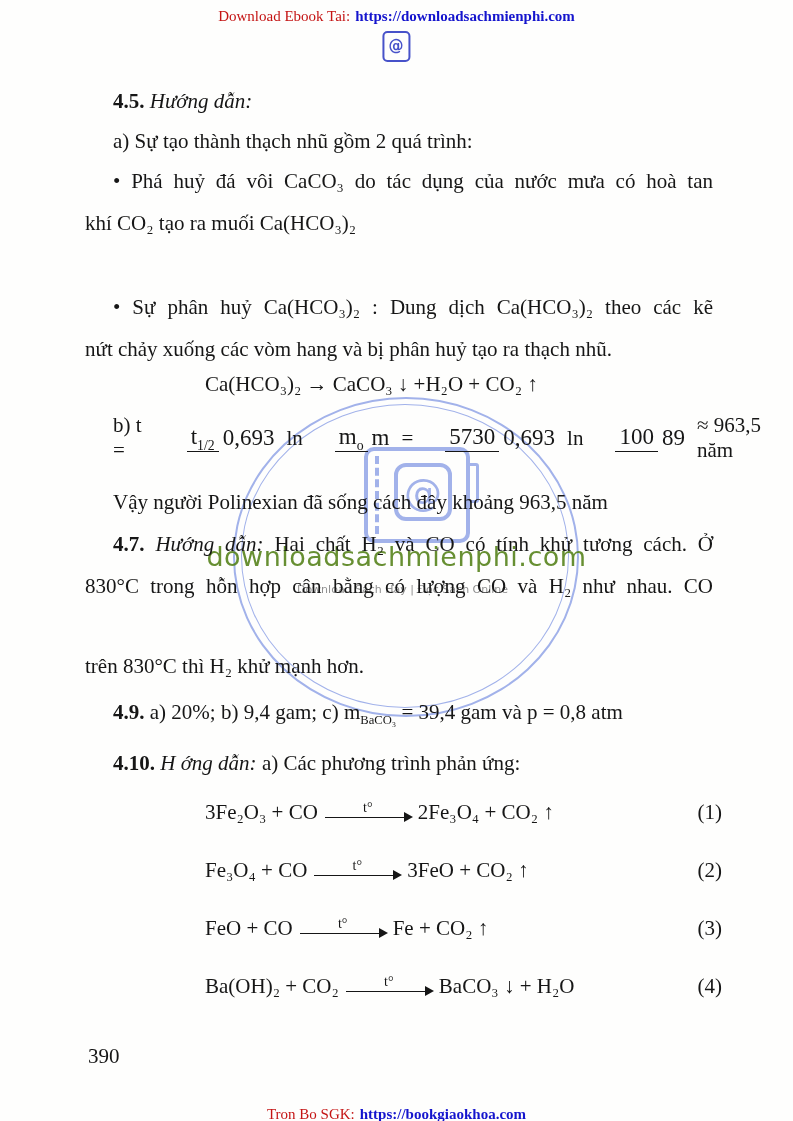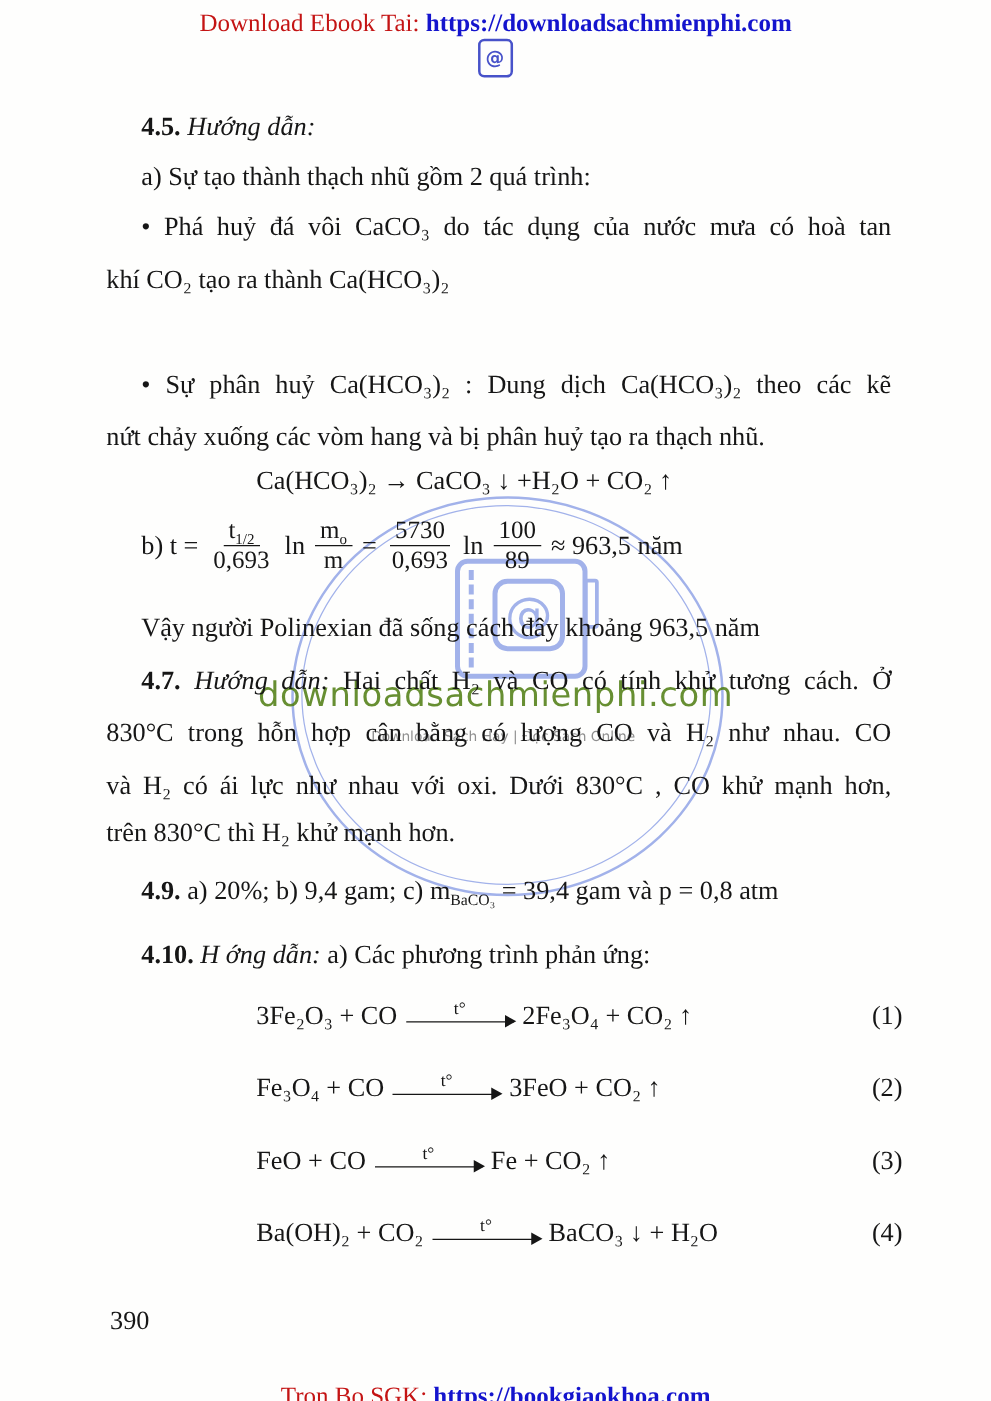--- a/index.html
+++ b/index.html
@@ -2,21 +2,21 @@
 <html><head>
 <meta charset="utf-8">
 <style>
   html,body{margin:0;padding:0;background:#e8e8e8;}
   .page{
     position:relative; width:793px; height:1121px; margin:0 auto;
     background:#fefefd; overflow:hidden;
     font-family:"Liberation Serif","DejaVu Serif",serif; color:#161616;
   }
   
-  .linkline{position:absolute; left:0; right:0; text-align:center; font-size:20px; z-index:3;}
+  .linkline{position:absolute; left:0; right:0; text-align:center; font-size:15px; z-index:3;}
   .linkline .lbl{color:#c41414; margin-right:5px;}
   .linkline .url{color:#1414cd; font-weight:bold; text-decoration:none; cursor:pointer;}
   .hdr{top:8px;} .ftr{top:1090px;margin-top:16px;}
   .hdr-logo{
     position:absolute; top:31px; left:50%; transform:translateX(-52%);
     width:24px; height:27px; border:2px solid #3440c4; border-radius:5px;
     color:#3440c4; font-family:"DejaVu Sans",sans-serif; font-weight:bold;
     font-size:15px; line-height:26px; text-align:center; opacity:.9; z-index:3;
   }
 
@@ -53,21 +53,21 @@
     margin:0 7px; transform:translateY(-7px);}
   .rxn-over{font-size:14px; line-height:13px; font-style:normal;}
   .rxn-shaft{position:relative; width:86px; border-top:1.7px solid #161616; margin-top:3px;}
   .rxn-shaft::after{content:""; position:absolute; right:-2px; top:-6px; width:0; height:0;
     border-style:solid; border-color:transparent; border-left-color:#161616;
     border-width:5px 0 5px 9px;}
 
   
   .formula{position:absolute; left:113px; top:413px; display:flex; align-items:center;
     gap:8px; font-size:21px; z-index:2;}
-  .frac{display:inline-flex; flex-direction:column; align-items:center; line-height:1.15; font-size:20px;}
+  .frac{display:inline-flex; flex-direction:row; align-items:center; line-height:1.15; font-size:23px;margin-left:24px;}
   .ftop{padding:0 4px; border-bottom:1.7px solid #161616;}
   .fbot{padding:0 4px;text-align:center;}
 
   .pageno{position:absolute; left:88px; top:1044px; font-size:21px; z-index:2;}
 </style>
 </head>
 <body>
 
 <div class="page">
 
@@ -86,21 +86,21 @@
     <div class="wm-tag">Download Sách Hay | Đọc Sách Online</div>
   </div>
 
   <div class="line ind" style="top:88px">
     <span class="b">4.5.</span>
     <span class="i">Hướng dẫn:</span>
   </div>
   <div class="line ind" style="top:128px">a) Sự tạo thành thạch nhũ gồm 2 quá trình:</div>
 
   <div class="line ind just" style="top:168px">• Phá huỷ đá vôi CaCO₃ do tác dụng của nước mưa có hoà tan</div>
-  <div class="line" style="top:210px">khí CO₂ tạo ra thành Ca(HCO₃)₂</div>
+  <div class="line" style="top:210px">khí CO₂ tạo ra muối Ca(HCO₃)₂</div>
 
 
   <div class="line ind just" style="top:294px">• Sự phân huỷ Ca(HCO₃)₂ : Dung dịch Ca(HCO₃)₂ theo các kẽ</div>
   <div class="line" style="top:336px">nứt chảy xuống các vòm hang và bị phân huỷ tạo ra thạch nhũ.</div>
 
   <div class="line eq" style="top:371px">
     <span>Ca(HCO₃)₂ → CaCO₃ ↓ +H₂O + CO₂ ↑</span>
   </div>
 
   <div class="formula">
@@ -128,21 +128,20 @@
   </div>
 
   <div class="line ind" style="top:489px">Vậy người Polinexian đã sống cách đây khoảng 963,5 năm</div>
 
   <div class="line ind just" style="top:531px">
     <span class="b">4.7.</span>
     <span class="i">Hướng dẫn:</span>
     <span>Hai chất H₂ và CO có tính khử tương cách. Ở</span>
   </div>
   <div class="line just" style="top:573px">830°C trong hỗn hợp cân bằng có lượng CO và H₂ như nhau. CO</div>
-  <div class="line just" style="top:615px">và H₂ có ái lực như nhau với oxi. Dưới 830°C , CO khử mạnh hơn,</div>
   <div class="line" style="top:653px">trên 830°C thì H₂ khử mạnh hơn.</div>
 
   <div class="line ind" style="top:699px">
     <span class="b">4.9.</span>
     <span>a) 20%; b) 9,4 gam; c) m</span><sub>BaCO₃</sub><span> = 39,4 gam  và p = 0,8 atm</span>
   </div>
 
   <div class="line ind" style="top:750px">
     <span class="b">4.10.</span>
     <span class="i">H ớng dẫn:</span>

